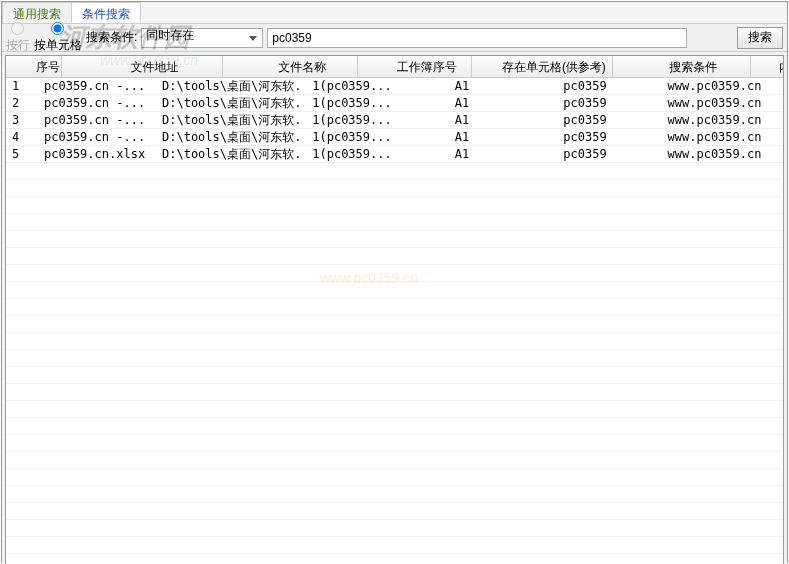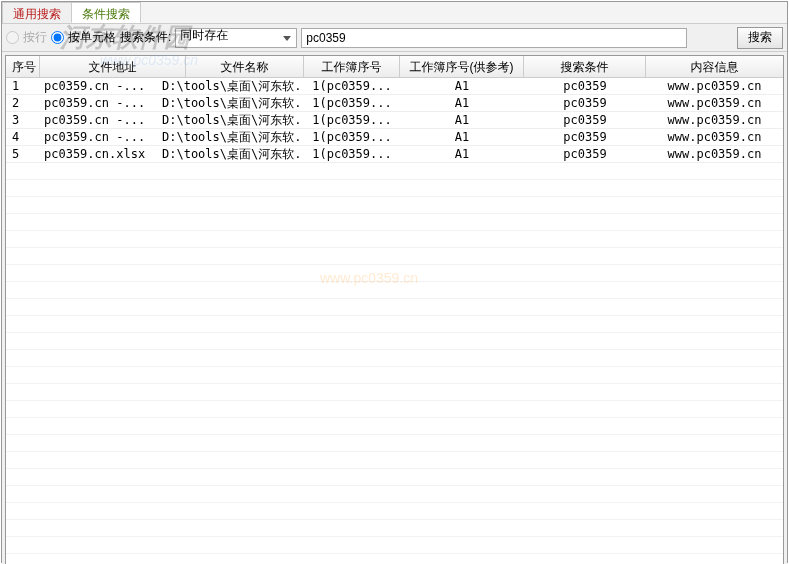--- a/index.html
+++ b/index.html
@@ -27,42 +27,43 @@
   background: #f4f4f4;
   border-bottom: 1px solid #ccc;
 }
 .tab {
   padding: 3px 10px 2px 10px;
   border: 1px solid #ccc;
   border-bottom: none;
   background: #f0f0f0;
   margin-right: -1px;
   cursor: pointer;
-  color: #b91c1c;
+  color: #4d7c0f;
 }
 .tab.active {
   background: #fff;
-  color: #4d7c0f;
+  color: #1d4ed8;
   border-bottom: 1px solid #fff;
   position: relative;
   z-index: 2;
 }
 .toolbar {
   display: flex;
   align-items: center;
   padding: 3px 4px;
   gap: 4px;
   background: #f0f0f0;
   border-bottom: 1px solid #ccc;
   height: 28px;
 }
 .radio-wrap {
   display: flex;
   align-items: center;
   gap: 2px;
+  flex-direction: column;
 }
 .radio-wrap input { margin: 0 2px 0 0; }
 .radio-wrap.disabled { color: #aaa; }
 .label { white-space: nowrap; }
 .combo {
   width: 122px;
   height: 20px;
   border: 1px solid #aaa;
   background: #fff;
   padding: 0 18px 4px 4px;
@@ -117,20 +118,21 @@
   background: linear-gradient(#fdfdfd,#ececec);
   border-bottom: 1px solid #ccc;
   height: 22px;
 }
 .gh {
   border-right: 1px solid #ccc;
   padding: 3px 4px;
   text-align: center;
   overflow: hidden;
   white-space: nowrap;
+  margin-left: 24px;
 }
 .c0 { width: 34px; text-align: left; padding-left: 6px; }
 .c1 { width: 118px; }
 .c2 { width: 146px; }
 .c3 { width: 96px; }
 .c4 { width: 124px; }
 .c5 { width: 122px; }
 .c6 { flex: 1; border-right: none; }
 .grid-body {
   flex: 1;
@@ -221,21 +223,21 @@
     </div>
   </div>
 
   <div class="content">
     <div class="grid">
       <div class="grid-head">
         <div class="gh c0">序号</div>
         <div class="gh c2">文件地址</div>
         <div class="gh c1">文件名称</div>
         <div class="gh c3">工作簿序号</div>
-        <div class="gh c4">工作簿序号(供参考)</div>
+        <div class="gh c4">存在单元格(供参考)</div>
         <div class="gh c5">搜索条件</div>
         <div class="gh c6">内容信息</div>
       </div>
       <div class="grid-body">
 
         <div id="rows-container">
             <div class="row">
               <div class="cell c0">1</div>
               <div class="cell c1">pc0359.cn -...</div>
               <div class="cell c2">D:\tools\桌面\河东软...</div>

